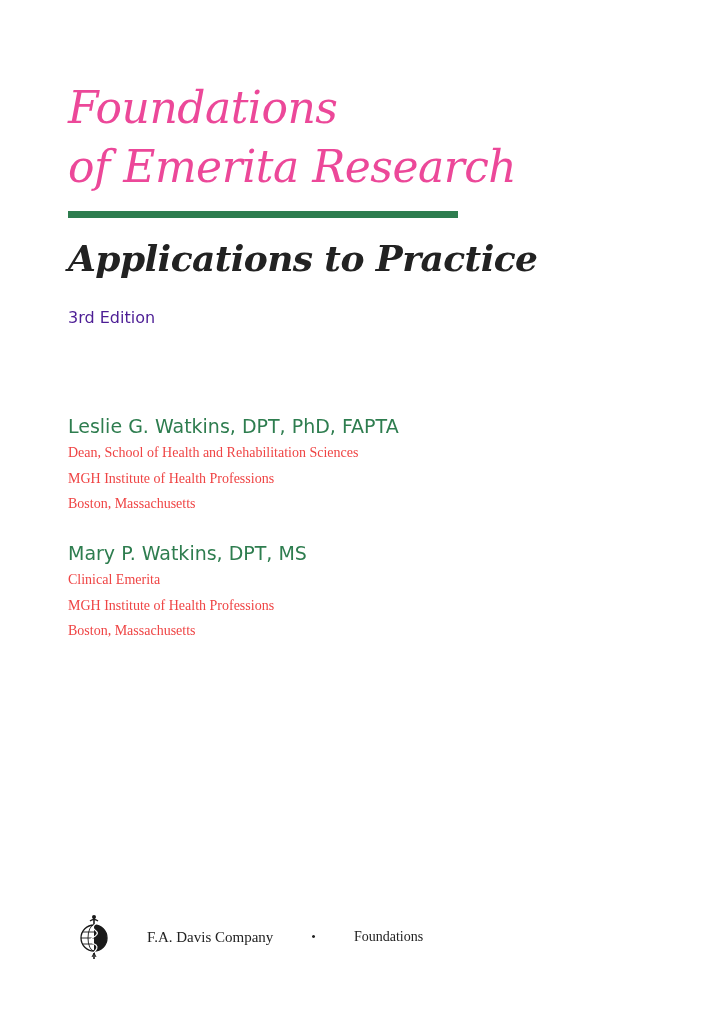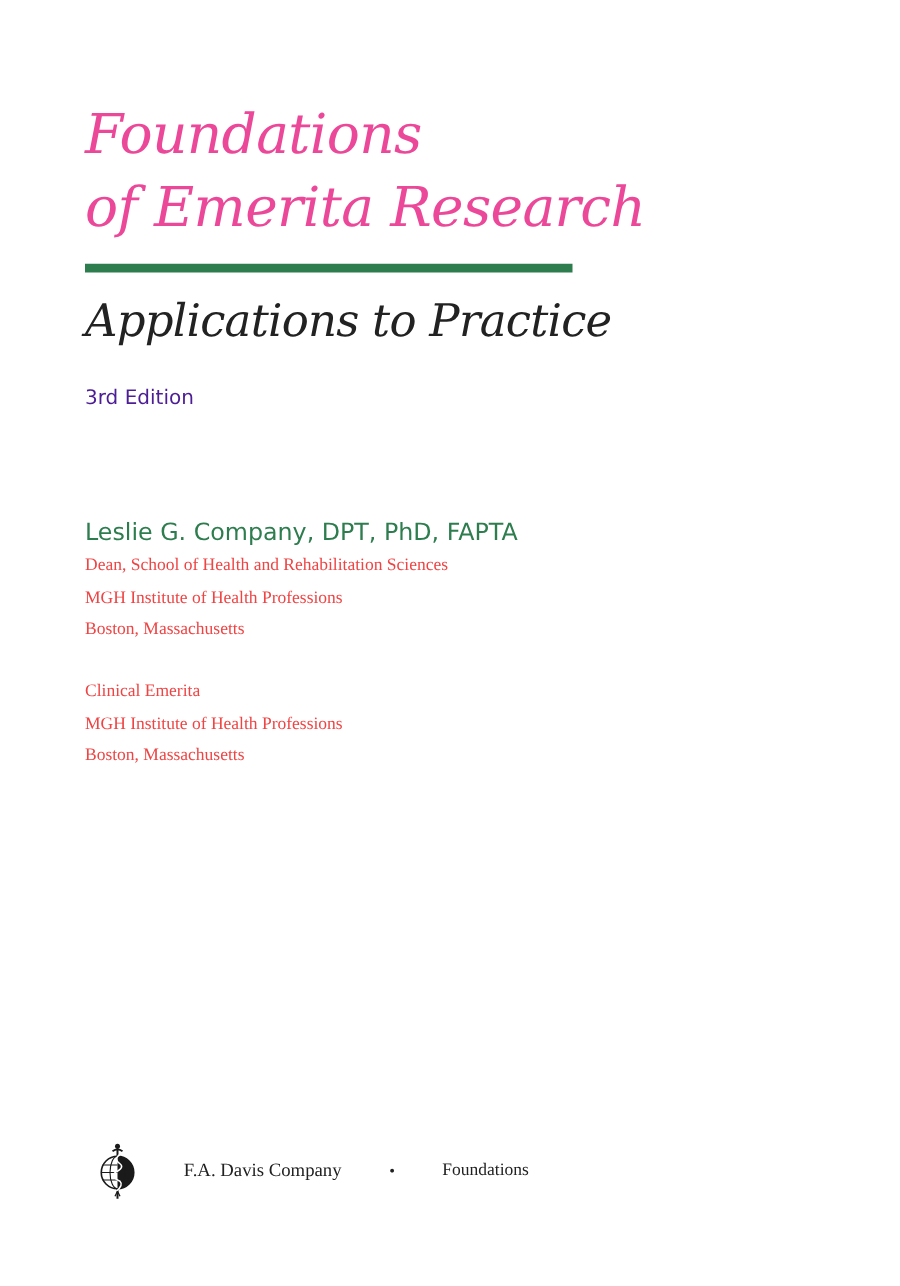--- a/index.html
+++ b/index.html
@@ -39,20 +39,21 @@
       position: absolute;
       left: 68px;
       top: 240px;
       font-family: "DejaVu Serif", "Liberation Serif", serif;
       font-style: italic;
       font-size: 36px;
       line-height: 1;
       color: #222222;
       white-space: nowrap;
       letter-spacing: -0.6px;
+      font-weight: bold;
     }
     .edition {
       position: absolute;
       left: 68px;
       top: 308px;
       font-family: "DejaVu Sans", "Liberation Sans", sans-serif;
       font-size: 16px;
       color: #4c1d95;
       white-space: nowrap;
     }
@@ -116,27 +117,28 @@
 <div class="title title-1">Foundations</div>
 <div class="title title-2">of Emerita Research</div>
 
 <div class="rule"></div>
 
 <div class="subtitle">Applications to Practice</div>
 
 <div class="edition">3rd Edition</div>
 
 <div class="author-block author-1">
-  <div class="author-name">Leslie G. Company, DPT, PhD, FAPTA</div>
+  <div class="author-name">Leslie G. Watkins, DPT, PhD, FAPTA</div>
   <div class="affil">Dean, School of Health and Rehabilitation Sciences</div>
   <div class="affil">MGH Institute of Health Professions</div>
   <div class="affil">Boston, Massachusetts</div>
 </div>
 
 <div class="author-block author-2">
+  <div class="author-name">Mary P. Watkins, DPT, MS</div>
   <div class="affil">Clinical Emerita</div>
   <div class="affil">MGH Institute of Health Professions</div>
   <div class="affil">Boston, Massachusetts</div>
 </div>
 
 <div class="publisher">
   <svg class="logo" viewBox="0 0 32 48" xmlns="http://www.w3.org/2000/svg">
 
     <line x1="16" y1="3" x2="16" y2="46" stroke="#1a1a1a" stroke-width="1.6"></line>
 

